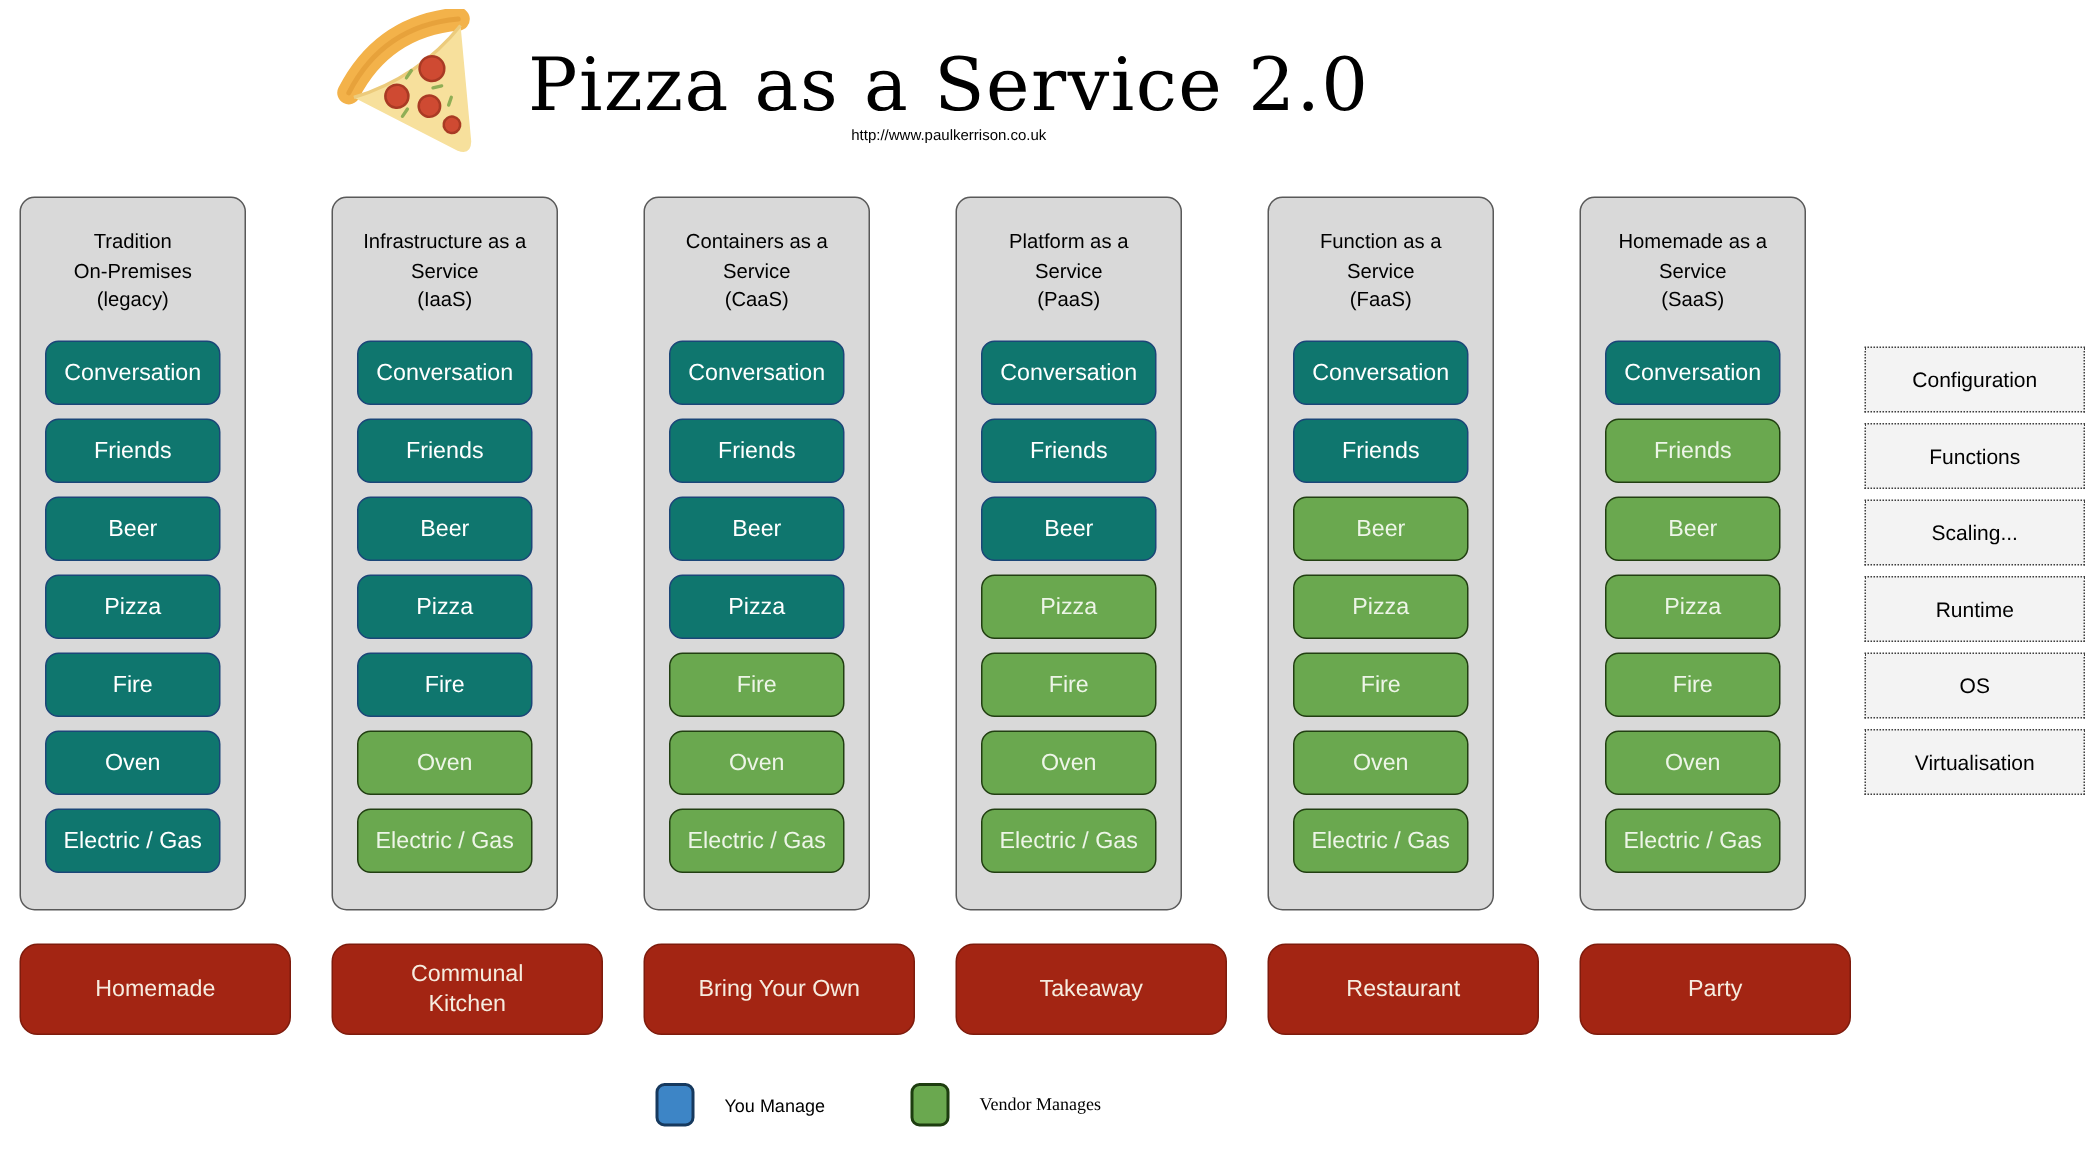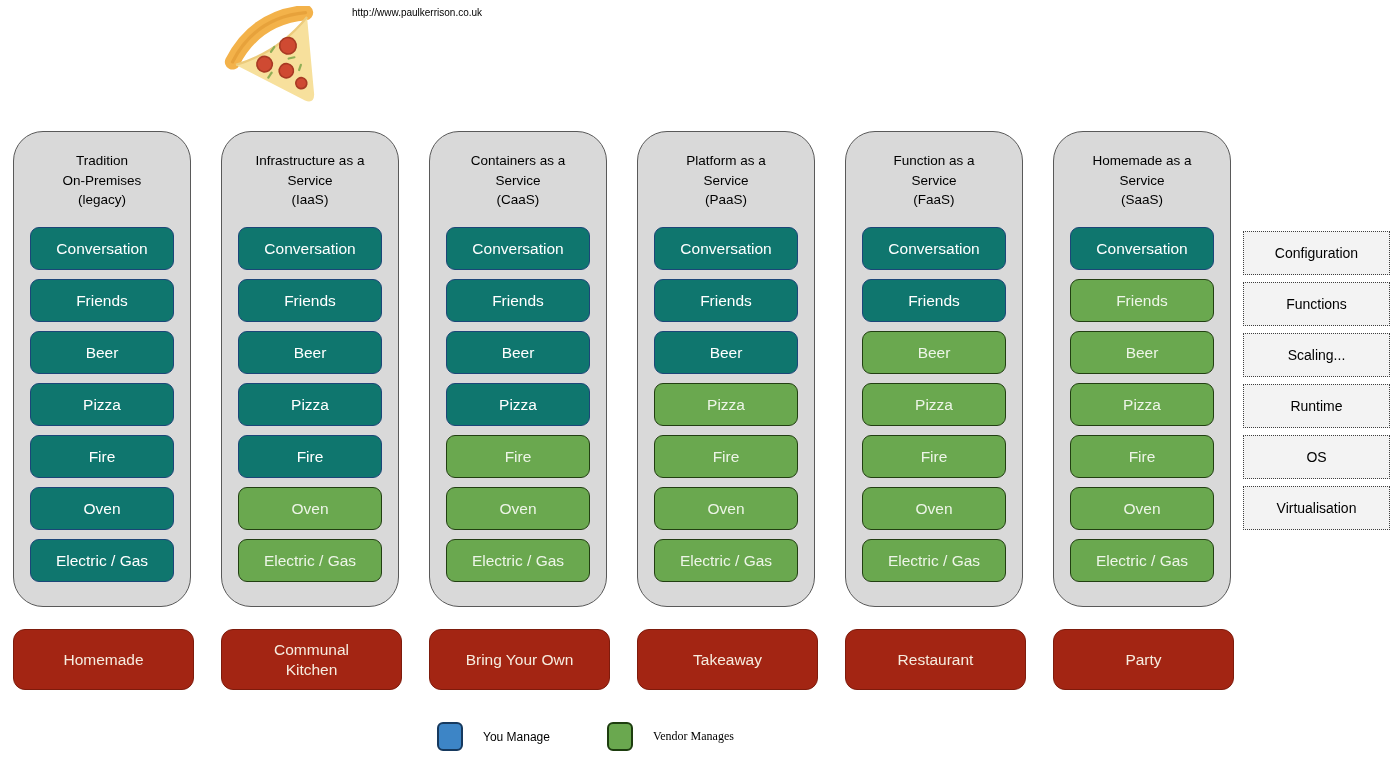--- a/index.html
+++ b/index.html
@@ -24,24 +24,24 @@
     font-size: 49px;
     line-height: 1.1;
     letter-spacing: 1px;
     white-space: nowrap;
   }
   .url { font-size: 10px; margin-top: 1px; }
 
   
   .col {
     position: absolute; top: 131px;
-    width: 178px; height: 476px;
+    width: 151px; height: 476px;
     background: #d9d9d9;
     border: 1.5px solid #595959;
-    border-radius: 30px;
+    border-radius: 10px;
     box-sizing: border-box;
   }
   .c0 { left: 13px; } .c1 { left: 221px; } .c2 { left: 429px; }
   .c3 { left: 637px; } .c4 { left: 845px; } .c5 { left: 1053px; }
 
   .col-header { margin-top: 19px; text-align: center; font-size: 13.5px; line-height: 19.5px; }
 
   .items { position: absolute; top: 95px; left: 16px; right: 16px; }
   .item {
     height: 43px; margin-bottom: 9px;
@@ -105,20 +105,21 @@
         <circle cx="51" cy="75" r="5" fill="#cf4a32" stroke="#a93a24" stroke-width="1.5"></circle>
         <g stroke="#8fae55" stroke-width="2" stroke-linecap="round" fill="none">
           <path d="M44 36 l5 -2"></path>
             <path d="M54 50 l5 2"></path>
             <path d="M34 52 l-5 2"></path>
             <path d="M56 64 l4 -3"></path>
         </g>
       </g>
     </svg>
     <div class="title-text">
+      <h1>Pizza as a Service 2.0</h1>
       <div class="url">http://www.paulkerrison.co.uk</div>
     </div>
   </header>
 
   <section class="col c0">
     <div class="col-header">
       <div>Tradition</div>
       <div>On-Premises</div>
       <div>(legacy)</div>
     </div>

